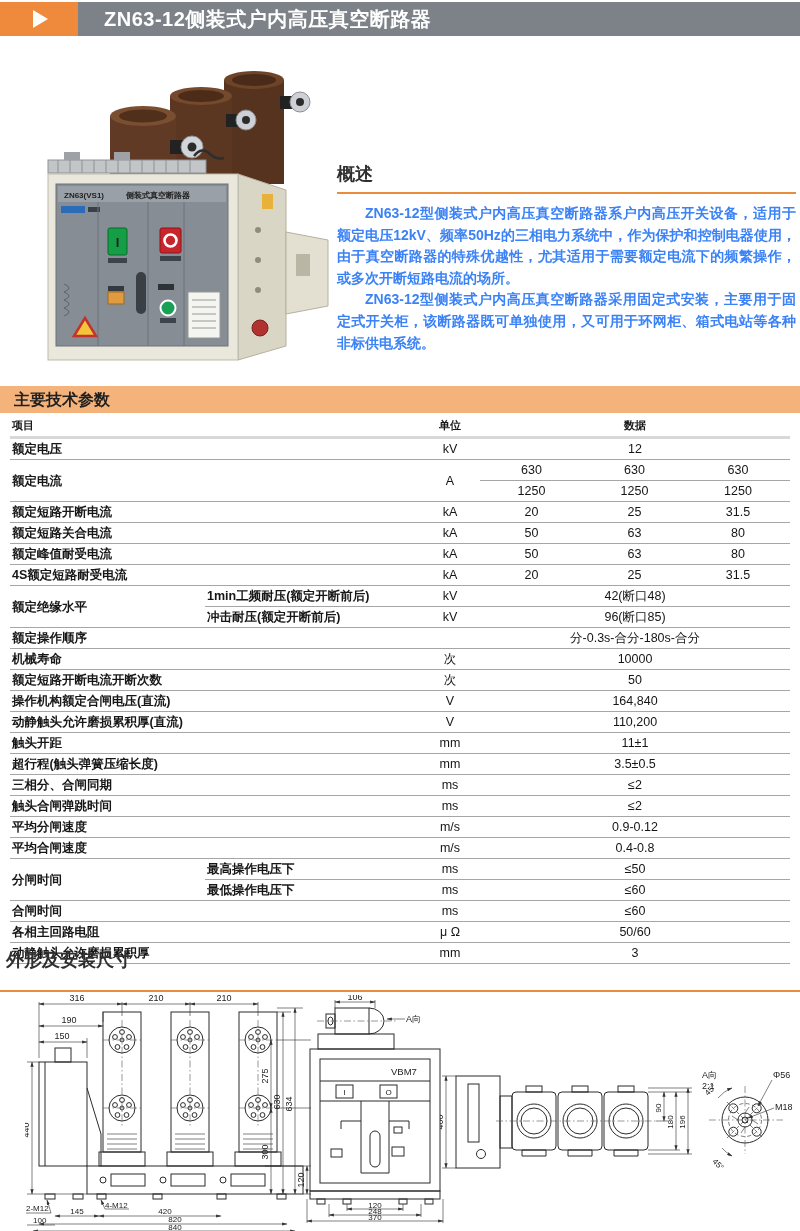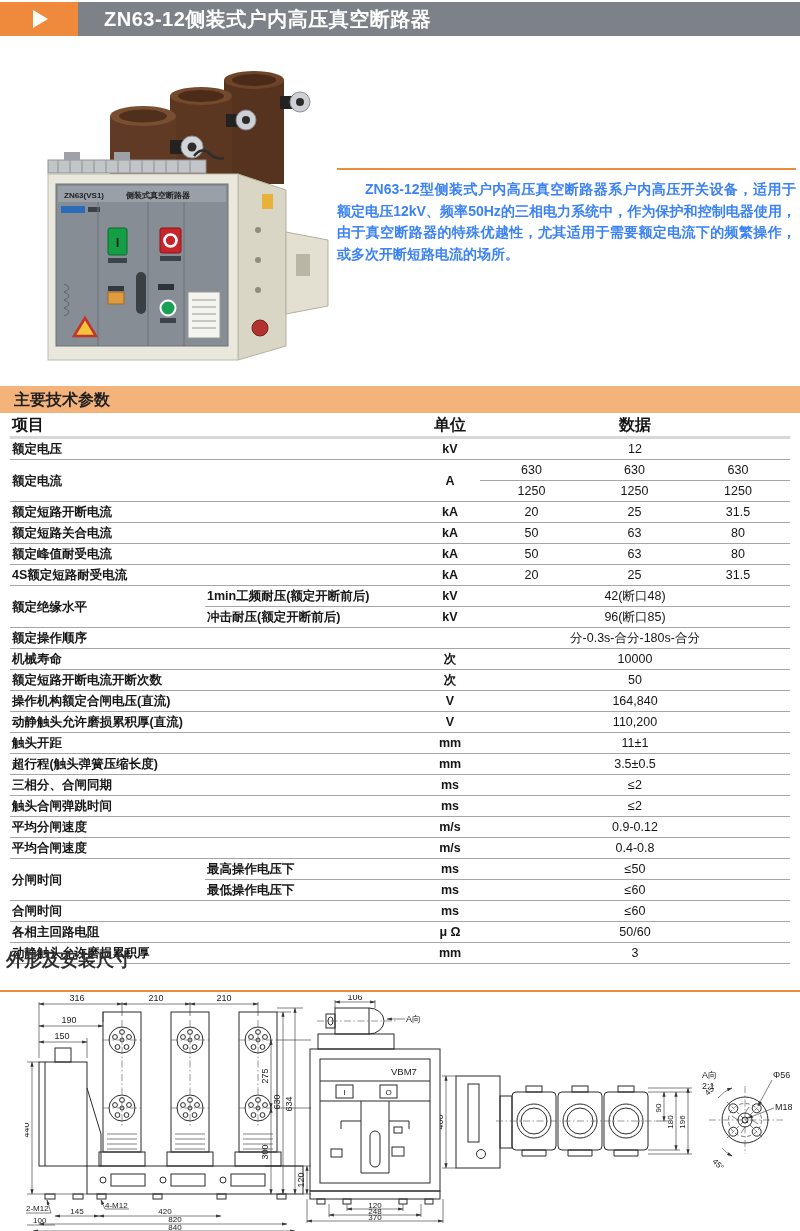--- a/index.html
+++ b/index.html
@@ -30,24 +30,24 @@
   .params-bar{left:0;top:386px;width:800px;height:27px;background:#f5b37c;
               line-height:27px;padding-left:14px;box-sizing:border-box;
               font-size:16px;font-weight:700;color:#1f1f1f;}
 
   
   table.specs{position:absolute;left:10px;top:414px;width:780px;
               border-collapse:collapse;table-layout:fixed;}
   .specs td{height:20px;padding:0 2px;font-size:12.5px;line-height:20px;
             border-bottom:1px solid #a6a6a6;color:#161616;
             overflow:hidden;white-space:nowrap;}
-  .specs tr.head td{font-weight:700;font-size:16px;height:22px;border-bottom:3px solid #d8d8d8;}
+  .specs tr.head td{font-weight:700;font-size:11px;height:22px;border-bottom:3px solid #d8d8d8;}
   .c-item{font-weight:700;}
   .c-sub{font-weight:700;}
-  .c-unit{text-align:center;font-weight:700;}
+  .c-unit{text-align:center;font-weight:400;}
   .c-data{text-align:center;font-weight:400;}
 
   
   .dims-title{left:6px;top:948px;}
   .dims-rule{left:0;top:990px;width:800px;}
 
   
   svg text{font-family:"Liberation Sans","DejaVu Sans",sans-serif;fill:#222;}
   .dim{font-size:9px;}
   .dims{font-size:8px;}
@@ -164,22 +164,24 @@
     <line x1="174" y1="256" x2="198" y2="256" stroke="#9a9a94"></line>
       <line x1="174" y1="263" x2="198" y2="263" stroke="#9a9a94"></line>
     <line x1="174" y1="270" x2="198" y2="270" stroke="#9a9a94"></line>
       <line x1="174" y1="277" x2="198" y2="277" stroke="#9a9a94"></line>
     <line x1="174" y1="284" x2="198" y2="284" stroke="#9a9a94"></line>
     <path d="M46,240 q10,4 0,8 q10,4 0,8 q10,4 0,8 q10,4 0,8" stroke="#5d646b" fill="none"></path>
   </g>
 </svg>
 
 <div class="abs overview">
+  <div class="section-title">概述</div>
   <div class="rule"></div>
   <p>ZN63-12型侧装式户内高压真空断路器系户内高压开关设备，适用于额定电压12kV、频率50Hz的三相电力系统中，作为保护和控制电器使用，由于真空断路器的特殊优越性，尤其适用于需要额定电流下的频繁操作，或多次开断短路电流的场所。</p>
+  <p>ZN63-12型侧装式户内高压真空断路器采用固定式安装，主要用于固定式开关柜，该断路器既可单独使用，又可用于环网柜、箱式电站等各种非标供电系统。</p>
 </div>
 
 <div class="abs params-bar">主要技术参数</div>
 
 <table class="specs">
   <colgroup>
       <col style="width:195px">
       <col style="width:215px">
       <col style="width:60px">
             <col style="width:103px">

